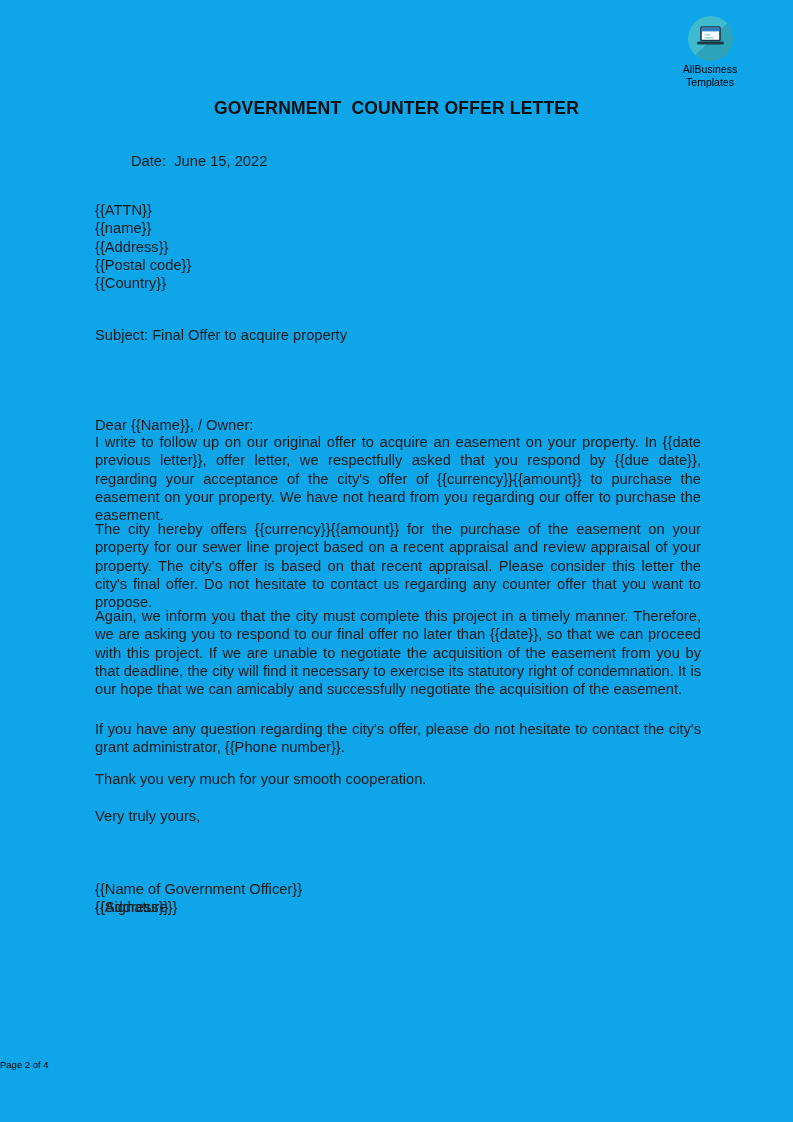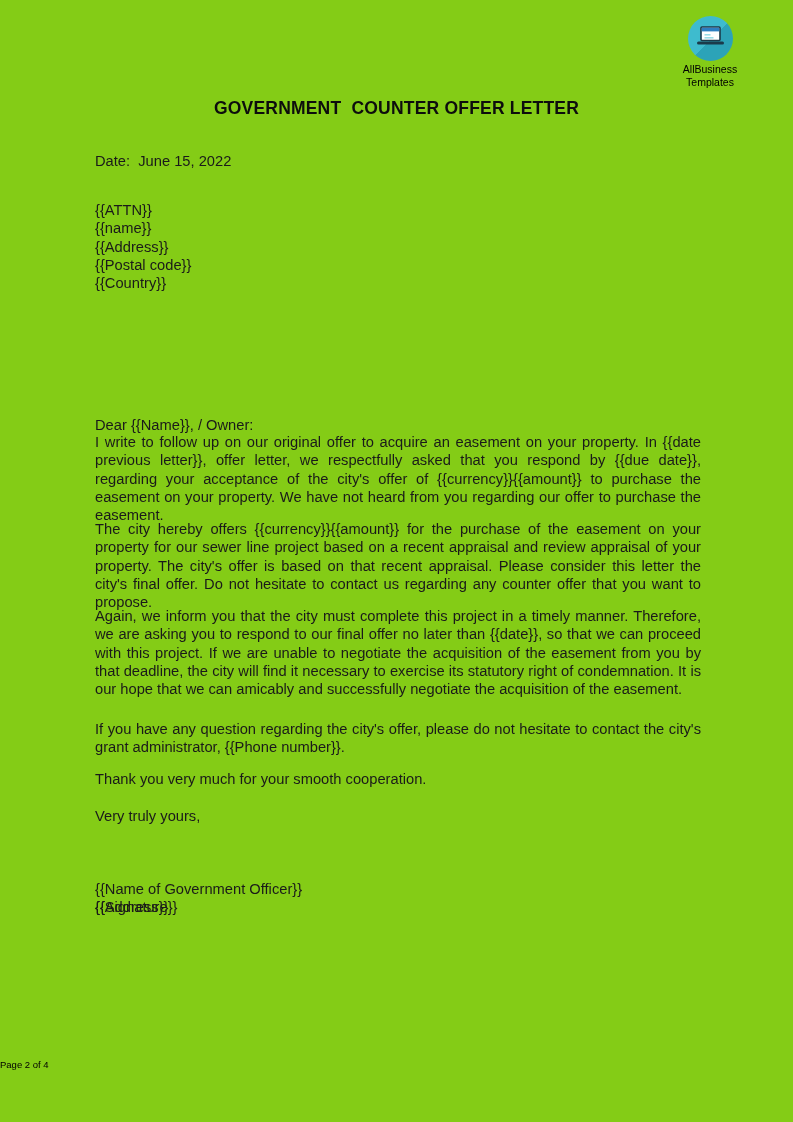--- a/index.html
+++ b/index.html
@@ -5,21 +5,21 @@
   * { margin: 0; padding: 0; box-sizing: border-box; }
   html, body { background: #ffffff; }
   body {
     width: 793px;
     height: 1122px;
     position: relative;
     font-family: "Liberation Sans", "DejaVu Sans", sans-serif;
     color: #1a1a1a;
     overflow: hidden;
   }
-  .page { position: absolute; inset: 0; background: #84cc16; }
+  .page { position: absolute; inset: 0; background: #0ea5e9; }
 
   
   .logo-wrap {
     position: absolute;
     top: 16px;
     left: 660px;
     width: 100px;
     text-align: center;
   }
   .logo-circle {
@@ -87,30 +87,31 @@
         <rect x="16.5" y="21" width="9" height="1.6" fill="#9adce6"></rect>
         <rect x="9" y="25.5" width="27" height="3" rx="1.5" fill="#1b3a4a"></rect>
       </svg>
     </div>
     <div class="brand">AllBusiness</div>
     <div class="brand">Templates</div>
   </div>
 
   <div class="doc-title">GOVERNMENT  COUNTER OFFER LETTER</div>
 
-  <div class="block pre" style="top:152px;">Date:  June 15, 2022</div>
+  <div class="block pre" style="top:152px;margin-left:36px;">Date:  June 15, 2022</div>
 
   <div class="block" style="top:201px;">
     <div>{{ATTN}}</div>
     <div>{{name}}</div>
     <div>{{Address}}</div>
     <div>{{Postal code}}</div>
     <div>{{Country}}</div>
   </div>
 
+  <div class="block" style="top:326px;">Subject: Final Offer to acquire property</div>
 
   <div class="block" style="top:416px;">Dear {{Name}}, / Owner:</div>
 
   <div class="block just" style="top:433px;">I write to follow up on our original offer to acquire an easement on your property.  In {{date previous letter}}, offer letter, we respectfully asked that you respond by {{due date}}, regarding your acceptance of the city's offer of {{currency}}{{amount}} to purchase the easement on your property. We have not heard from you regarding our offer to purchase the easement.</div>
   <div class="block just" style="top:520px;">The city hereby offers {{currency}}{{amount}} for the purchase of the easement on your property for our sewer line project based on a recent appraisal and review appraisal of your property. The city's offer is based on that recent appraisal.  Please consider this letter the city's final offer.  Do not hesitate to contact us regarding any counter offer that you want to propose.</div>
   <div class="block just" style="top:607px;">Again, we inform you that the city must complete this project in a timely manner.  Therefore, we are asking you to respond to our final offer no later than {{date}}, so that we can proceed with this project.  If we are unable to negotiate the acquisition of the easement from you by that deadline, the city will find it necessary to exercise its statutory right of condemnation.  It is our hope that we can amicably and successfully negotiate the acquisition of the easement.</div>
   <div class="block" style="top:770px;">Thank you very much for your smooth cooperation.</div>
 
   <div class="block just" style="top:720px;">If you have any question regarding the city's offer, please do not hesitate to contact the city's grant administrator, {{Phone number}}.</div>
 

